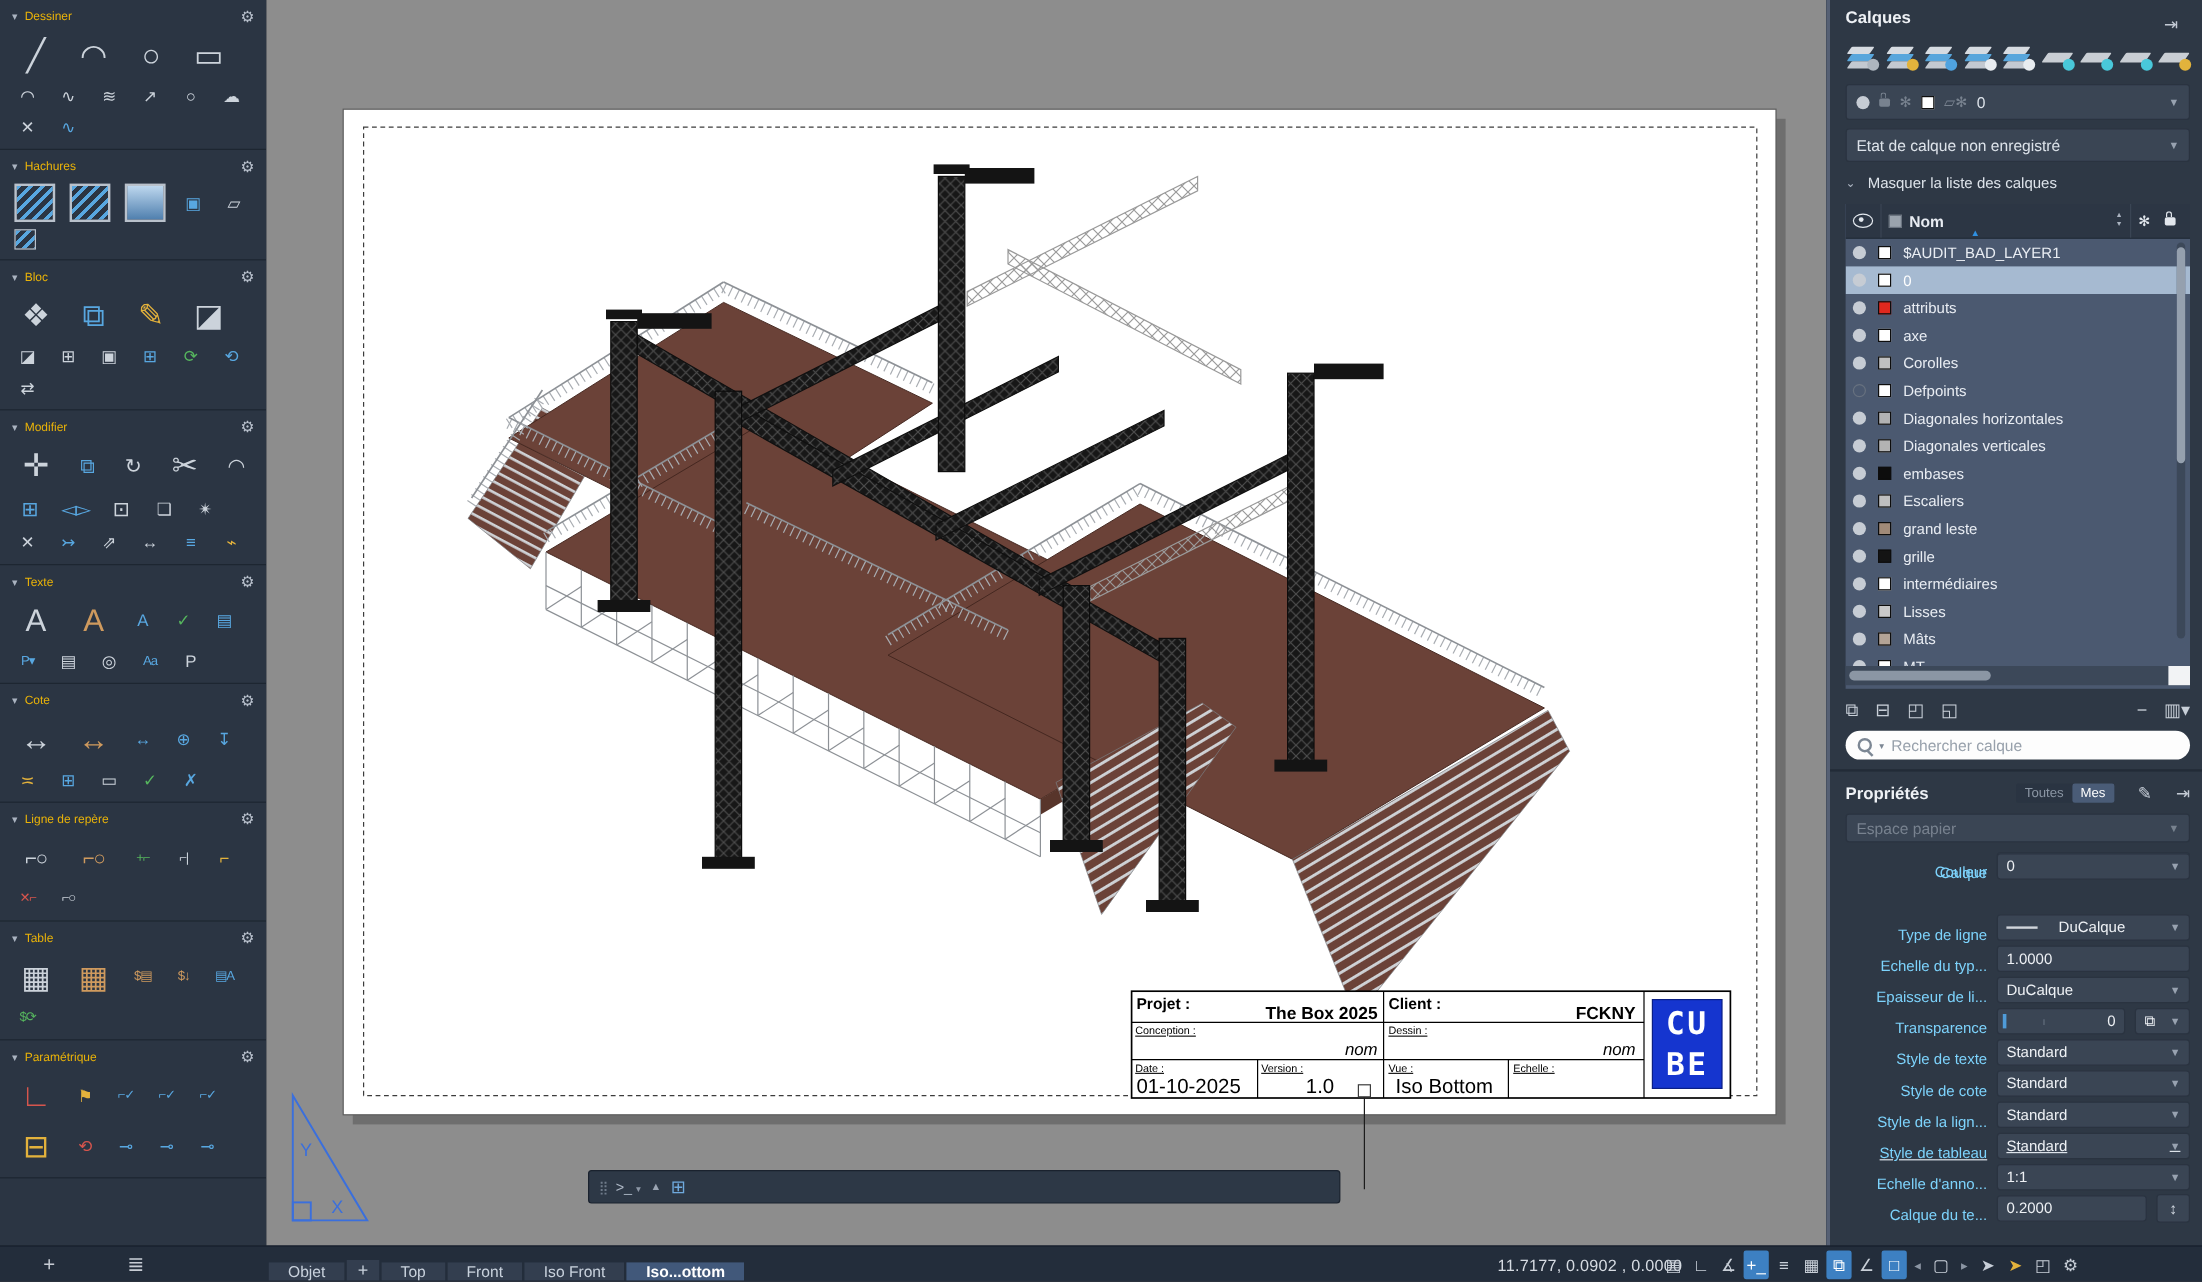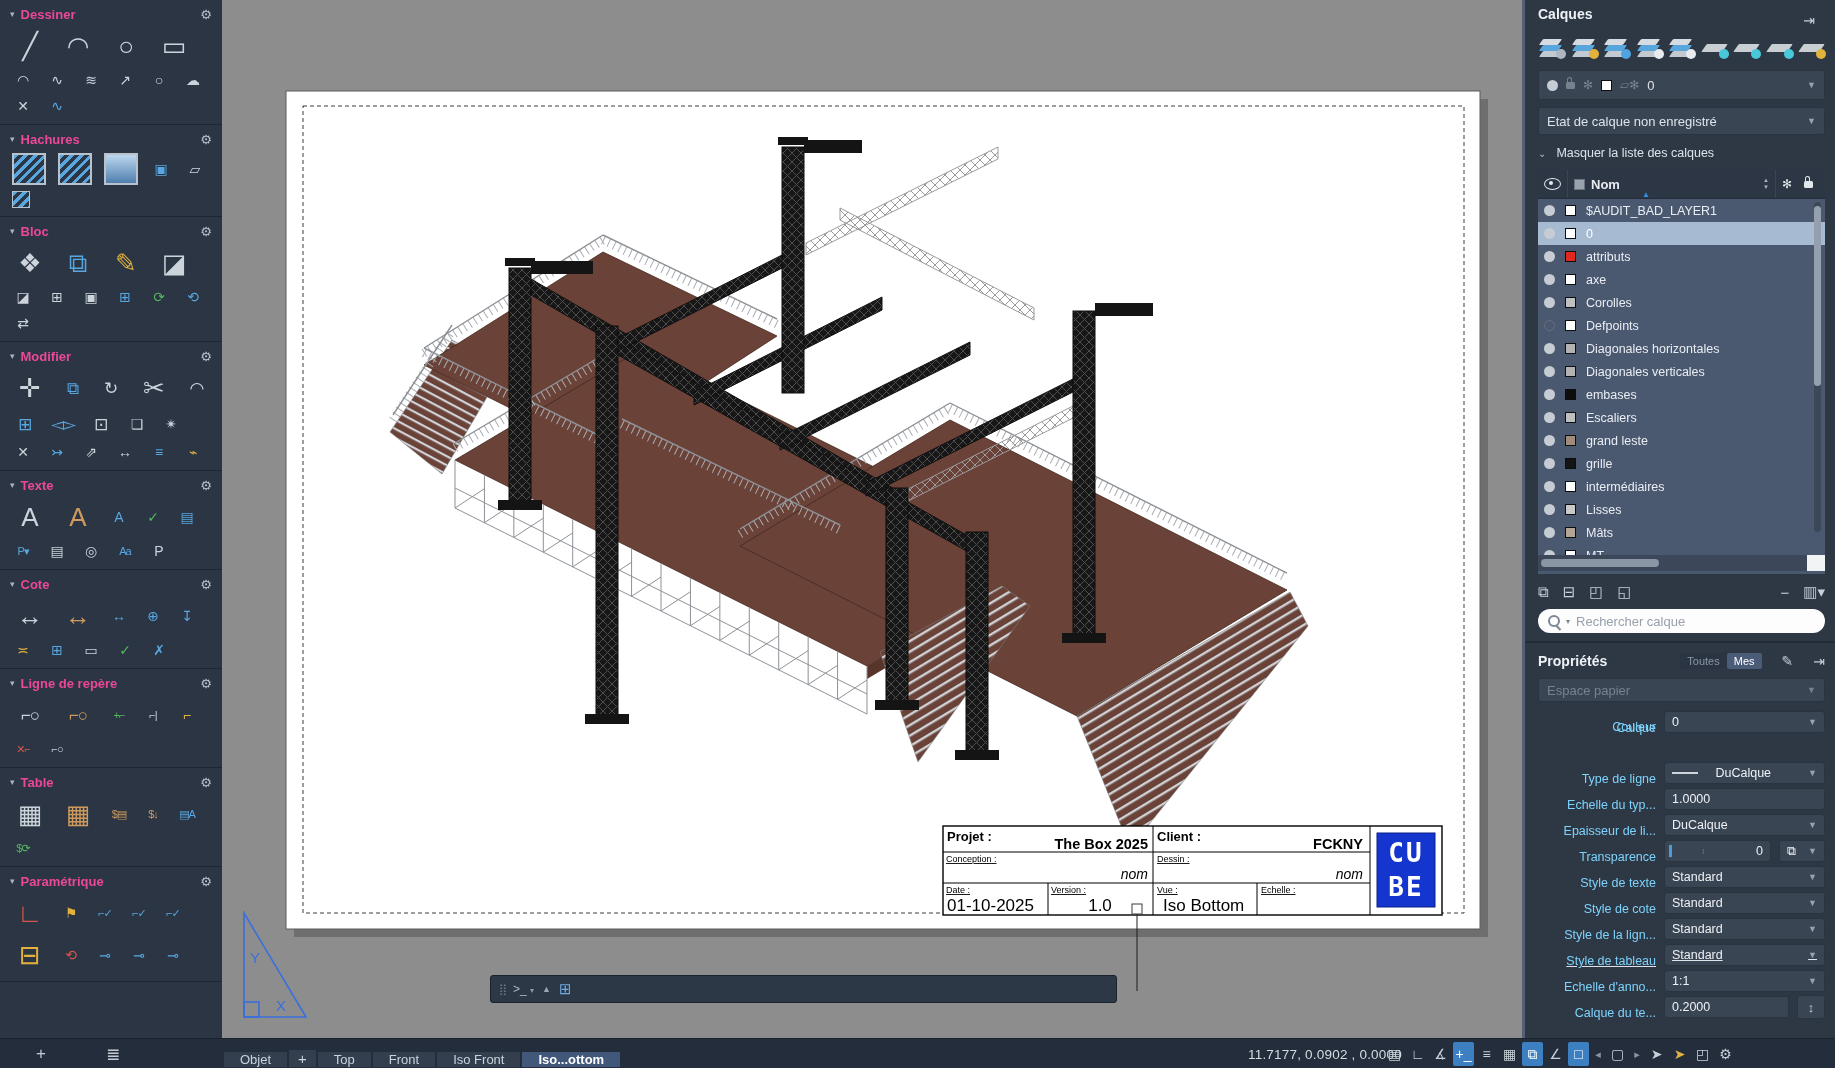--- a/index.html
+++ b/index.html
@@ -5,21 +5,21 @@
   html,body{margin:0;padding:0;background:#10151d;}
   #root{position:relative;width:1835px;height:1068px;overflow:hidden;
         font-family:"Liberation Sans","DejaVu Sans",sans-serif;
         -webkit-font-smoothing:antialiased;color:#dde3ea;font-size:13px;}
   
   #left-palette{position:absolute;left:0;top:0;width:222px;height:1038px;
     background:#2b3543;border-right:1px solid #141b26;overflow:hidden;}
   .pal-sec{border-bottom:1px solid #1d2631;padding:4px 0 6px 0;}
   .pal-head{display:flex;align-items:center;height:20px;padding:0 10px;gap:6px;}
   .pal-head .chev{color:#aab3c0;font-size:9px;}
-  .pal-title{font-size:13px;font-weight:bold;color:#ec4899;flex:1;}
+  .pal-title{font-size:10px;font-weight:normal;color:#eab308;flex:1;}
   .pal-gear{color:#b9c1cd;font-size:13px;}
   .pal-icons{display:flex;flex-wrap:wrap;align-items:center;
     padding:4px 10px 2px 12px;gap:6px 12px;max-width:200px;}
   .pic{display:flex;align-items:center;justify-content:center;line-height:1;}
   .pic.xl{width:36px;height:36px;font-size:26px;}
   .pic.md{width:26px;height:24px;font-size:17px;}
   .pic.sm{width:22px;height:20px;font-size:14px;}
   .pic.ic2{letter-spacing:-1px;}
   .pic.xl.ic2{font-size:17px;}
   .pic.sm.ic2{font-size:11px;}

